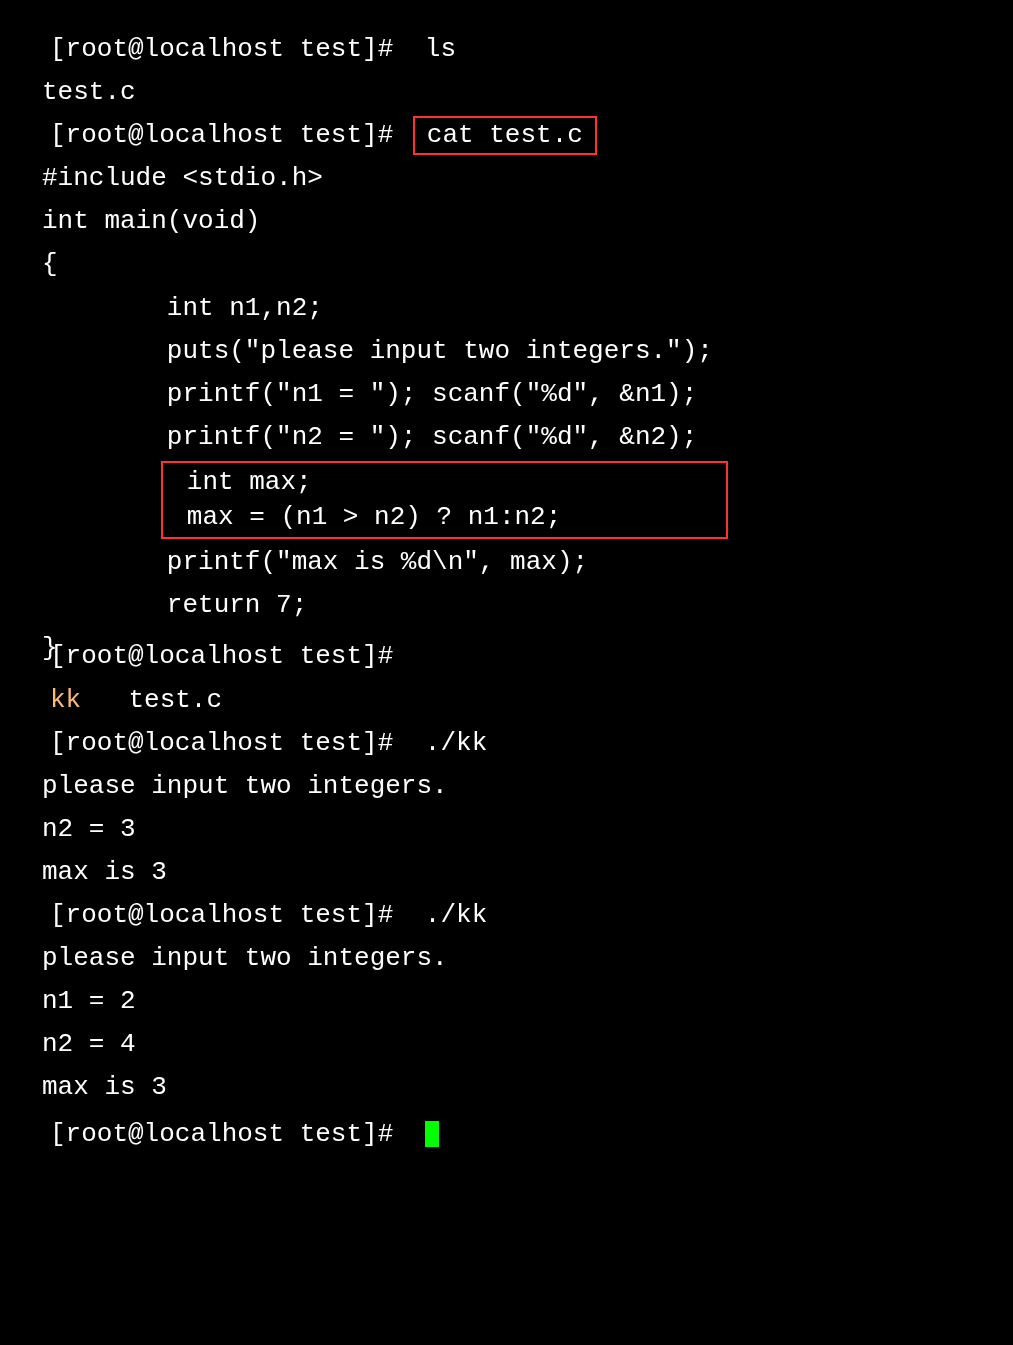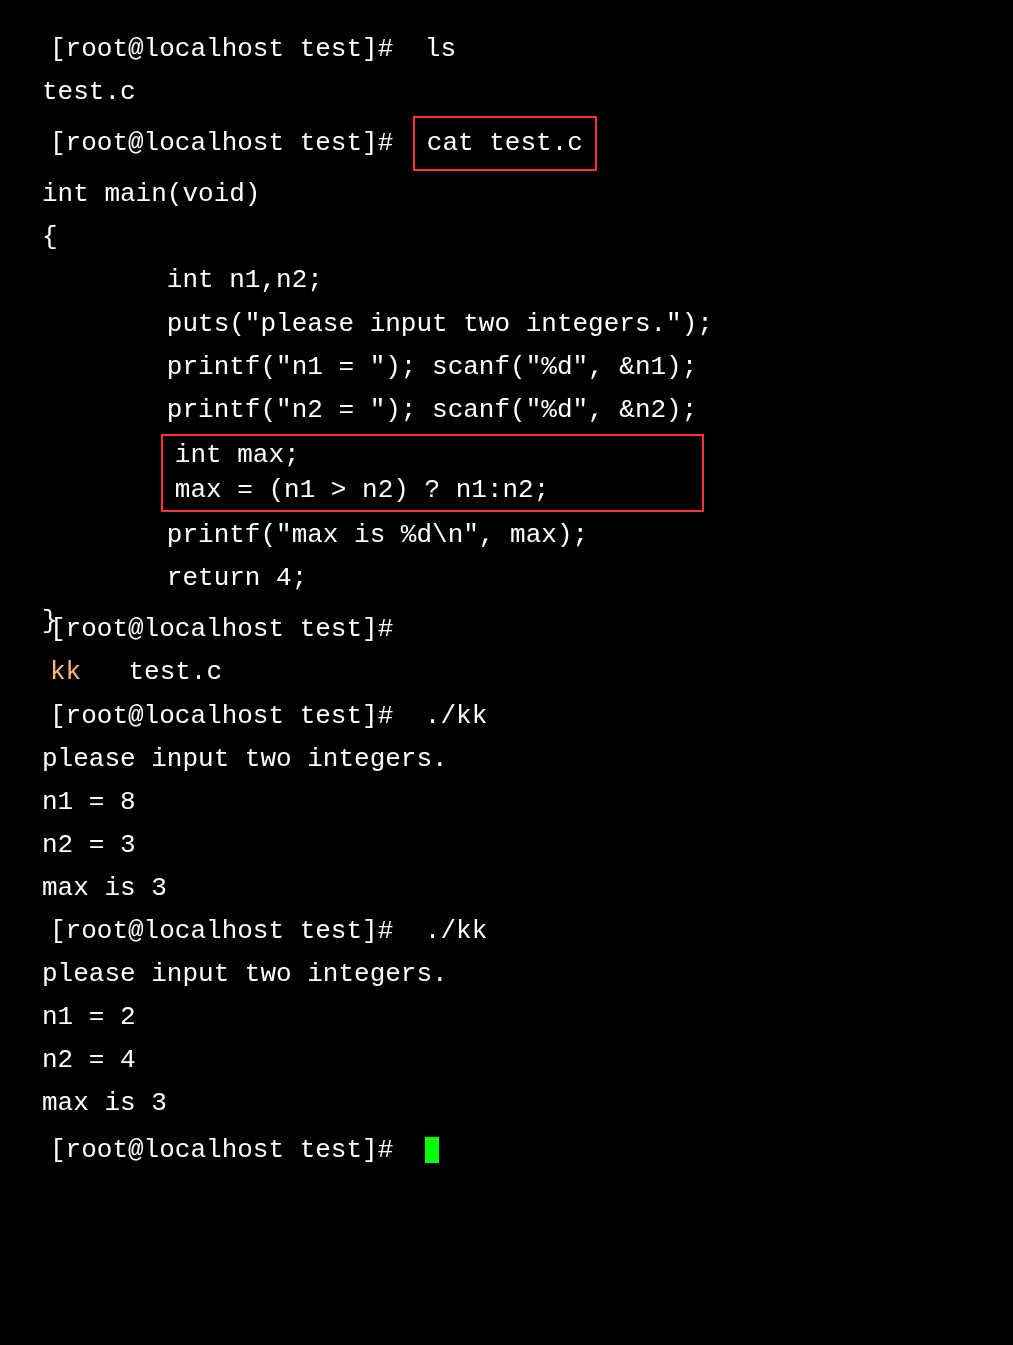--- a/index.html
+++ b/index.html
@@ -11,27 +11,27 @@
       padding: 8px 10px;
       width: 1013px;
       height: 1345px;
       overflow: hidden;
       color: #ffffff;
     }
     .line { white-space: pre; }
     .hl-box {
       border: 2px solid #ff3232;
       display: inline-block;
-      padding: 8px 4px;
+      padding: 0 4px;
       margin: -2px -4px;
     }
     .hl-multi {
       border: 2px solid #ff3232;
       display: inline-block;
-      padding: 2px 4px;
+      padding: 2px 16px;
       margin: -2px -6px;
       line-height: 1.35;
     }
     .green { color: #fdba74; }
     .cursor {
       display: inline-block;
       width: 14px;
       height: 26px;
       background: #00ff00;
       vertical-align: text-bottom;
@@ -42,46 +42,46 @@
 <body>
 
 <div>
 
 <div class="line"><span>[root@localhost test]# </span><span>ls</span></div>
 
 <div class="line">test.c</div>
 
 <div class="line"><span>[root@localhost test]# </span><span class="hl-box"><span>cat test.c</span></span></div>
 
+<div class="line">#include &lt;stdio.h&gt;</div>
 <div class="line"></div>
 <div class="line">int main(void)</div>
 <div class="line">{</div>
 <div class="line">        int n1,n2;</div>
 <div class="line"></div>
 <div class="line">        puts("please input two integers.");</div>
 <div class="line">        printf("n1 = "); scanf("%d", &amp;n1);</div>
 <div class="line">        printf("n2 = "); scanf("%d", &amp;n2);</div>
 <div class="line"></div>
 
 <div class="line">        <span class="hl-multi"><span>int max;</span>                        <br><span>max = (n1 &gt; n2) ? n1:n2;</span>         </span></div>
 
 <div class="line"></div>
 <div class="line">        printf("max is %d\n", max);</div>
 <div class="line"></div>
-<div class="line">        return 4;</div>
+<div class="line">        return 7;</div>
 <div class="line">}</div>
 
 
 <div class="line" style="margin-top:-35px;"><span>[root@localhost test]# </span></div>
 
 <div class="line"><span class="green">kk</span><span>  test.c</span></div>
 
 <div class="line"><span>[root@localhost test]# </span><span>./kk</span></div>
 <div class="line">please input two integers.</div>
-<div class="line">n1 = 8</div>
 <div class="line">n2 = 3</div>
 <div class="line">max is 3</div>
 
 <div class="line"><span>[root@localhost test]# </span><span>./kk</span></div>
 <div class="line">please input two integers.</div>
 <div class="line">n1 = 2</div>
 <div class="line">n2 = 4</div>
 <div class="line">max is 3</div>
 
 <div class="line"><span>[root@localhost test]# </span><span class="cursor"></span></div>

